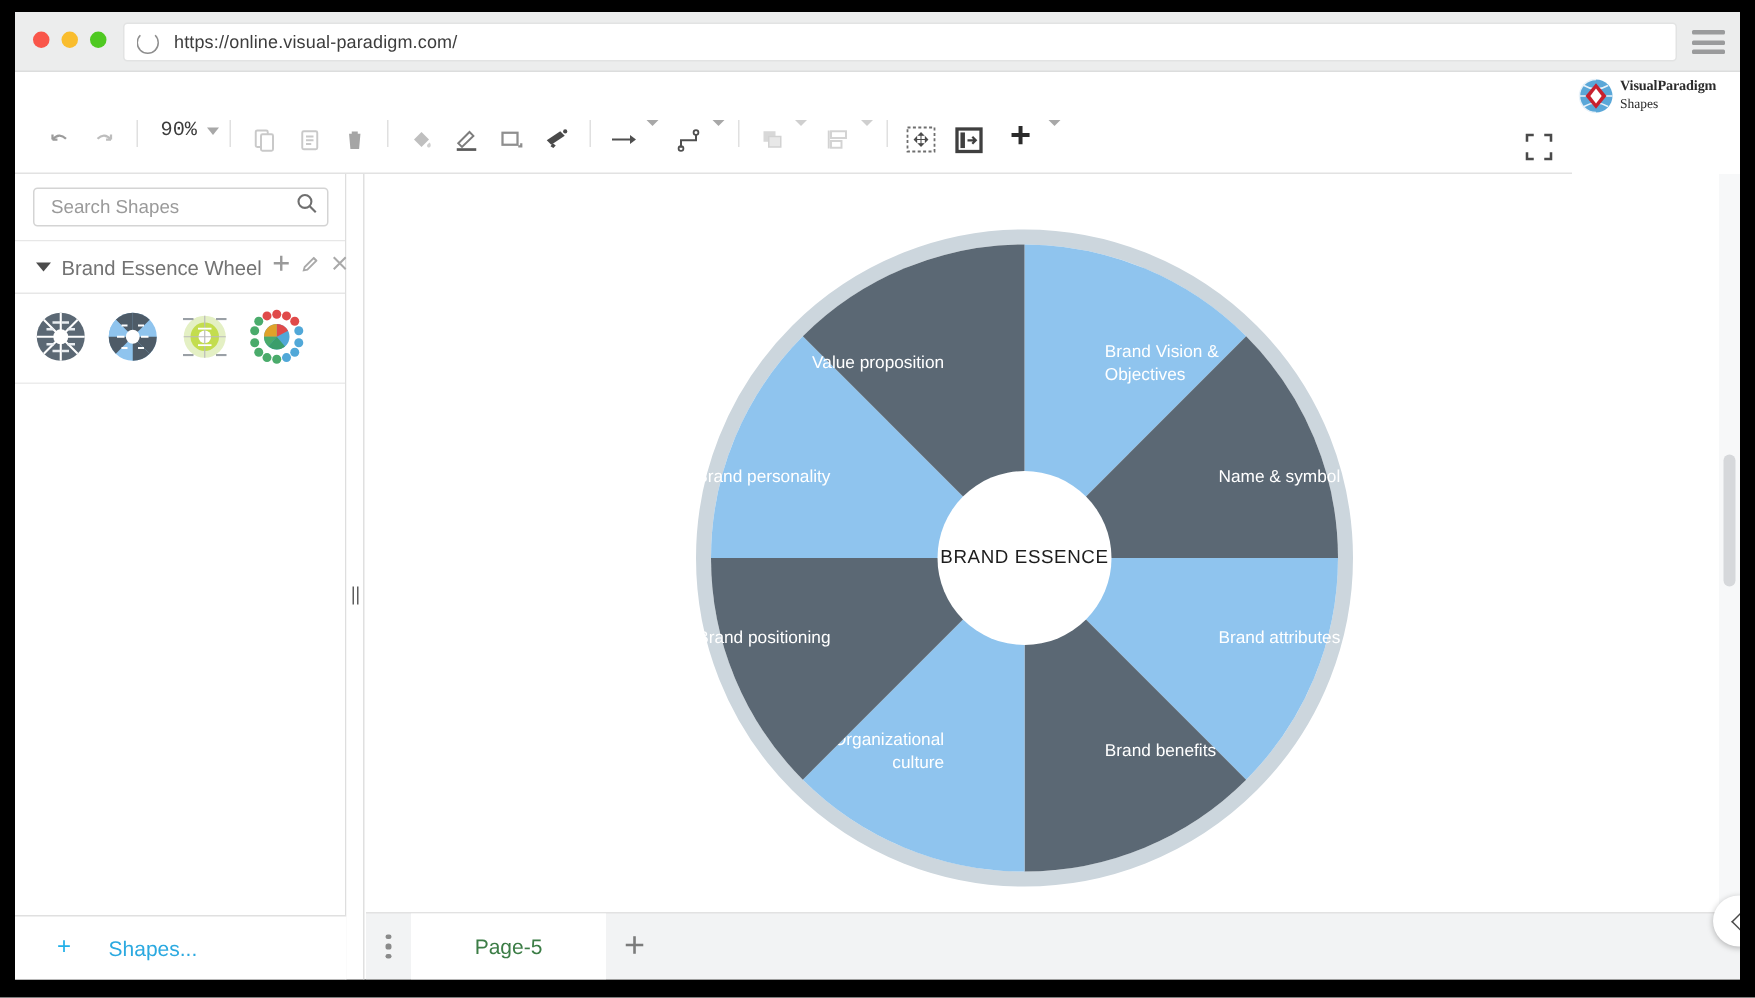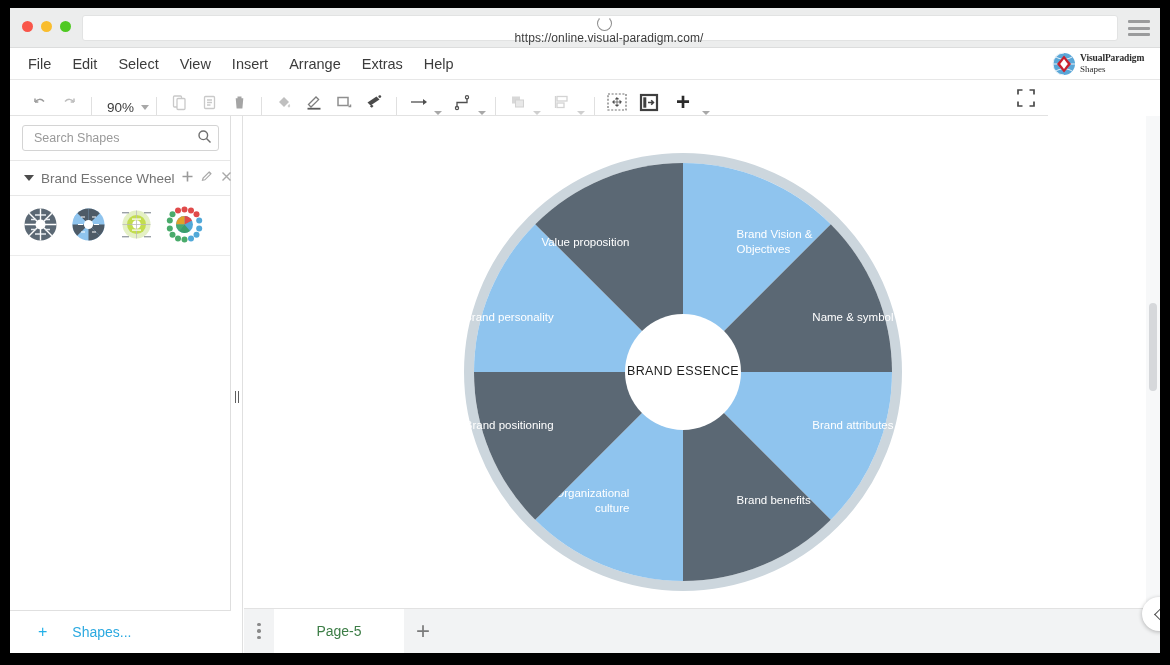--- a/index.html
+++ b/index.html
@@ -20,21 +20,21 @@
     background:#eceded;border-bottom:1px solid #dcdddd;box-sizing:border-box;
   }
   .traffic{position:absolute;left:12px;top:13px;display:flex;gap:8px;}
   .dot{width:11px;height:11px;border-radius:50%;}
   .dot.r{background:#f9564a;}
   .dot.y{background:#f9bd2e;}
   .dot.g{background:#4fc922;}
   .urlbar{
     position:absolute;left:72px;top:7px;width:1036px;height:26px;
     background:#fff;border-radius:3px;border:1px solid #e2e3e3;box-sizing:border-box;
-    display:flex;align-items:center;padding-left:8px;flex-direction:column;
+    display:flex;align-items:center;padding-left:8px;
   }
   .url-refresh{
     width:13px;height:13px;border:1.6px solid #8d8d8d;border-radius:50%;
     border-top-color:transparent;flex:0 0 auto;
   }
   .url-text{
     margin-left:10px;font-size:12px;color:#3d3d3d;letter-spacing:.1px;
   }
   .hamburger{
     position:absolute;right:10px;top:12px;width:22px;height:16px;
@@ -58,21 +58,21 @@
   }
   .vp-globe{position:relative;width:24px;height:24px;flex:0 0 auto;}
   .vp-words{line-height:10.5px;font-family:Liberation Serif, serif;}
   .vp-w1{font-size:9.5px;font-weight:bold;color:#2b2b2b;letter-spacing:-.1px;}
   .vp-w2{font-size:9px;color:#2b2b2b;}
 
   
   .toolbar{
     position:absolute;left:0;top:72px;width:1038px;height:36px;
     background:#fff;border-bottom:1px solid #e2e2e2;box-sizing:border-box;
-    display:flex;align-items:flex-end;
+    display:flex;align-items:flex-start;font-family:Liberation Mono, monospace;
   }
   .tb-btn{
     width:26px;height:26px;display:flex;align-items:center;justify-content:center;
     margin:0 2px;cursor:default;flex:0 0 auto;
   }
   .tb-sep{width:1px;height:18px;background:#e0e0e0;margin:0 7px;flex:0 0 auto;}
   .zoom-box{display:flex;align-items:center;margin-left:8px;flex:0 0 auto;}
   .zoom-val{font-size:13.5px;color:#3c3c3c;margin-right:7px;}
   .caret{
     width:0;height:0;border-left:4.5px solid transparent;border-right:4.5px solid transparent;
@@ -210,30 +210,20 @@
       <span class="url-refresh"></span>
       <span class="url-text">https://online.visual-paradigm.com/</span>
     </div>
     <div class="hamburger">
       <i></i>
         <i></i>
         <i></i>
     </div>
   </div>
 
-  <div class="menubar">
-    <span class="menu-item">File</span>
-    <span class="menu-item">Edit</span>
-    <span class="menu-item">Select</span>
-    <span class="menu-item">View</span>
-    <span class="menu-item">Insert</span>
-    <span class="menu-item">Arrange</span>
-    <span class="menu-item">Extras</span>
-    <span class="menu-item">Help</span>
-  </div>
 
   <div class="vp-logo">
     <span class="vp-globe">
       <svg width="24" height="24" viewBox="0 0 24 24">
         <circle cx="12" cy="12" r="11" fill="#5aa7d8"></circle>
         <path d="M12 1a11 11 0 000 22M1 12h22M4 5c5 3 11 3 16 0M4 19c5-3 11-3 16 0" fill="none" stroke="#e8f2f9" stroke-width="1"></path>
         <path d="M12 3.5l7 8.5-7 8.5-7-8.5z" fill="#c8202e"></path>
         <path d="M12 7l3.8 5-3.8 5-3.8-5z" fill="#ffffff"></path>
       </svg>
     </span>

